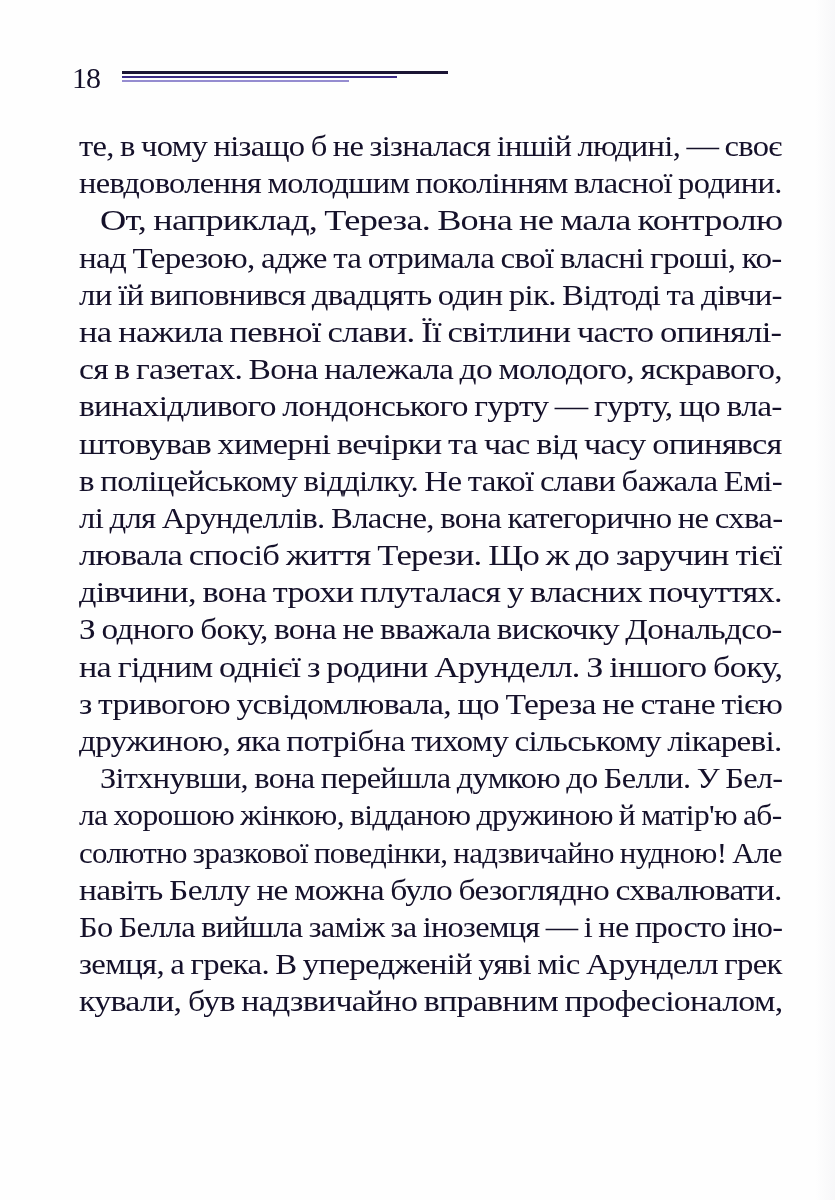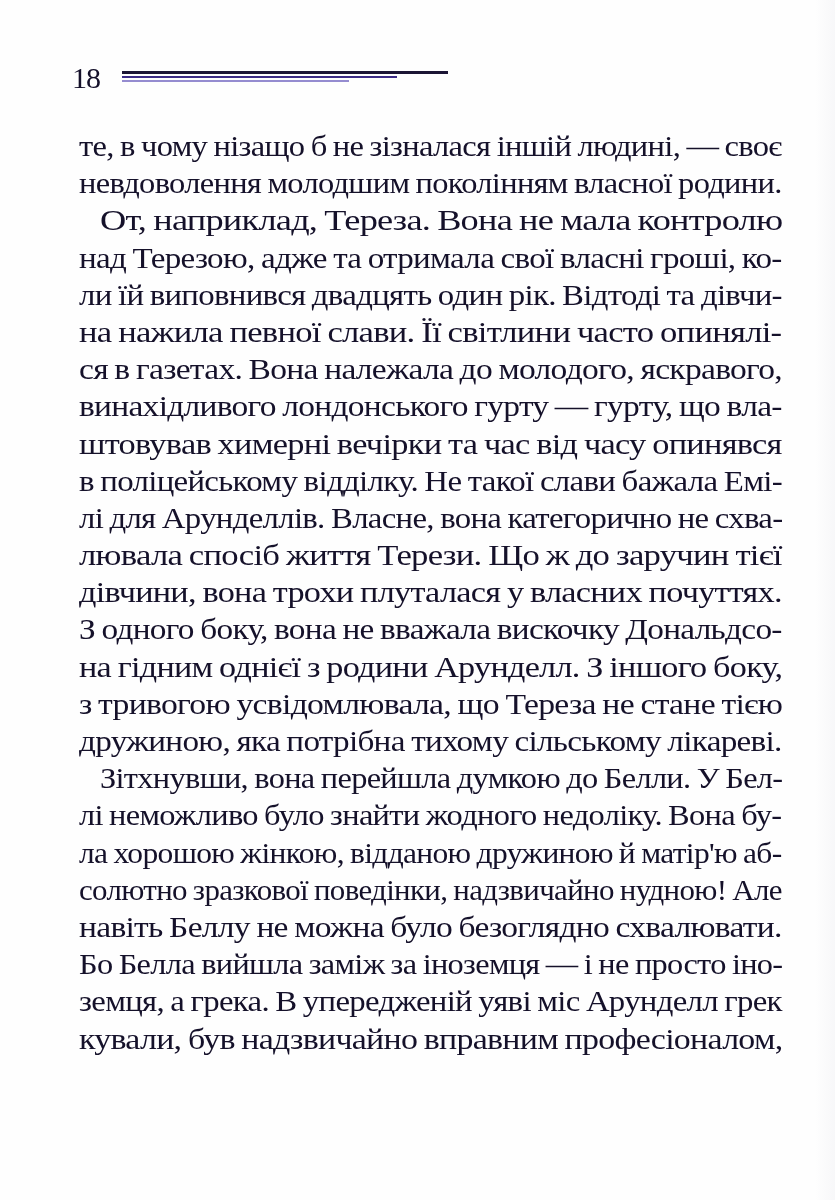--- a/index.html
+++ b/index.html
@@ -104,21 +104,20 @@
     <span class="line"><span class="line-inner" style="display: inline-block; width: auto; transform-origin: left center; transform: scaleX(1.2058);">штовував химерні вечірки та час від часу опинявся</span></span>
     <span class="line"><span class="line-inner" style="display: inline-block; width: auto; transform-origin: left center; transform: scaleX(1.1544);">в поліцейському відділку. Не такої слави бажала Емі-</span></span>
     <span class="line"><span class="line-inner" style="display: inline-block; width: auto; transform-origin: left center; transform: scaleX(1.1506);">лі для Арунделлів. Власне, вона категорично не схва-</span></span>
     <span class="line"><span class="line-inner" style="display: inline-block; width: auto; transform-origin: left center; transform: scaleX(1.2163);">лювала спосіб життя Терези. Що ж до заручин тієї</span></span>
     <span class="line"><span class="line-inner" style="display: inline-block; width: auto; transform-origin: left center; transform: scaleX(1.2017);">дівчини, вона трохи плуталася у власних почуттях.</span></span>
     <span class="line"><span class="line-inner" style="display: inline-block; width: auto; transform-origin: left center; transform: scaleX(1.1678);">З одного боку, вона не вважала вискочку Дональдсо-</span></span>
     <span class="line"><span class="line-inner" style="display: inline-block; width: auto; transform-origin: left center; transform: scaleX(1.1997);">на гідним однієї з родини Арунделл. З іншого боку,</span></span>
     <span class="line"><span class="line-inner" style="display: inline-block; width: auto; transform-origin: left center; transform: scaleX(1.1815);">з тривогою усвідомлювала, що Тереза не стане тією</span></span>
     <span class="line"><span class="line-inner" style="display: inline-block; width: auto; transform-origin: left center; transform: scaleX(1.1639);">дружиною, яка потрібна тихому сільському лікареві.</span></span>
     <span class="line indent"><span class="line-inner" style="display: inline-block; width: auto; transform-origin: left center; transform: scaleX(1.1367);">Зітхнувши, вона перейшла думкою до Белли. У Бел-</span></span>
-    <span class="line"><span class="line-inner" style="display: inline-block; width: auto; transform-origin: left center; transform: scaleX(1.1375);">лі неможливо було знайти жодного недоліку. Вона бу-</span></span>
     <span class="line"><span class="line-inner" style="display: inline-block; width: auto; transform-origin: left center; transform: scaleX(1.1053);">ла хорошою жінкою, відданою дружиною й матір'ю аб-</span></span>
     <span class="line"><span class="line-inner" style="display: inline-block; width: auto; transform-origin: left center; transform: scaleX(1.0849);">солютно зразкової поведінки, надзвичайно нудною! Але</span></span>
     <span class="line"><span class="line-inner" style="display: inline-block; width: auto; transform-origin: left center; transform: scaleX(1.1756);">навіть Беллу не можна було безоглядно схвалювати.</span></span>
     <span class="line"><span class="line-inner" style="display: inline-block; width: auto; transform-origin: left center; transform: scaleX(1.1357);">Бо Белла вийшла заміж за іноземця — і не просто іно-</span></span>
     <span class="line"><span class="line-inner" style="display: inline-block; width: auto; transform-origin: left center; transform: scaleX(1.1506);">земця, а грека. В упередженій уяві міс Арунделл грек</span></span>
     <span class="line"><span class="line-inner" style="display: inline-block; width: auto; transform-origin: left center; transform: scaleX(1.1895);">кували, був надзвичайно вправним професіоналом,</span></span>
   </div>
 
   <div class="edge-shadow"></div>
 </div>

